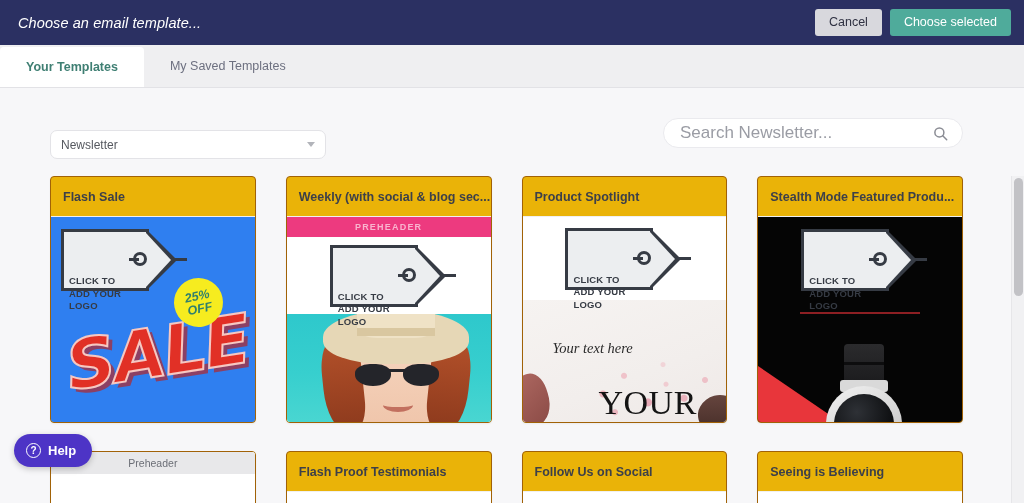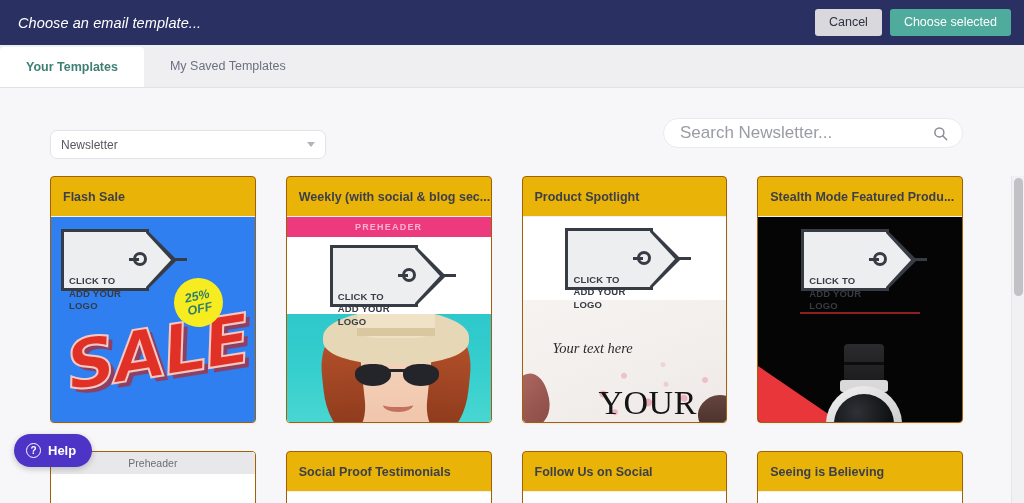--- a/index.html
+++ b/index.html
@@ -600,21 +600,21 @@
 
     <div class="card-row">
 
       <div class="card">
         <div class="pv-partial">
           <div class="preheader-grey">Preheader</div>
         </div>
       </div>
 
       <div class="card">
-        <div class="card-title">Social Proof Testimonials</div>
+        <div class="card-title">Flash Proof Testimonials</div>
         <div class="pv-partial">
           
         </div>
       </div>
 
       <div class="card">
         <div class="card-title">Follow Us on Social</div>
         <div class="pv-partial">
           
         </div>

